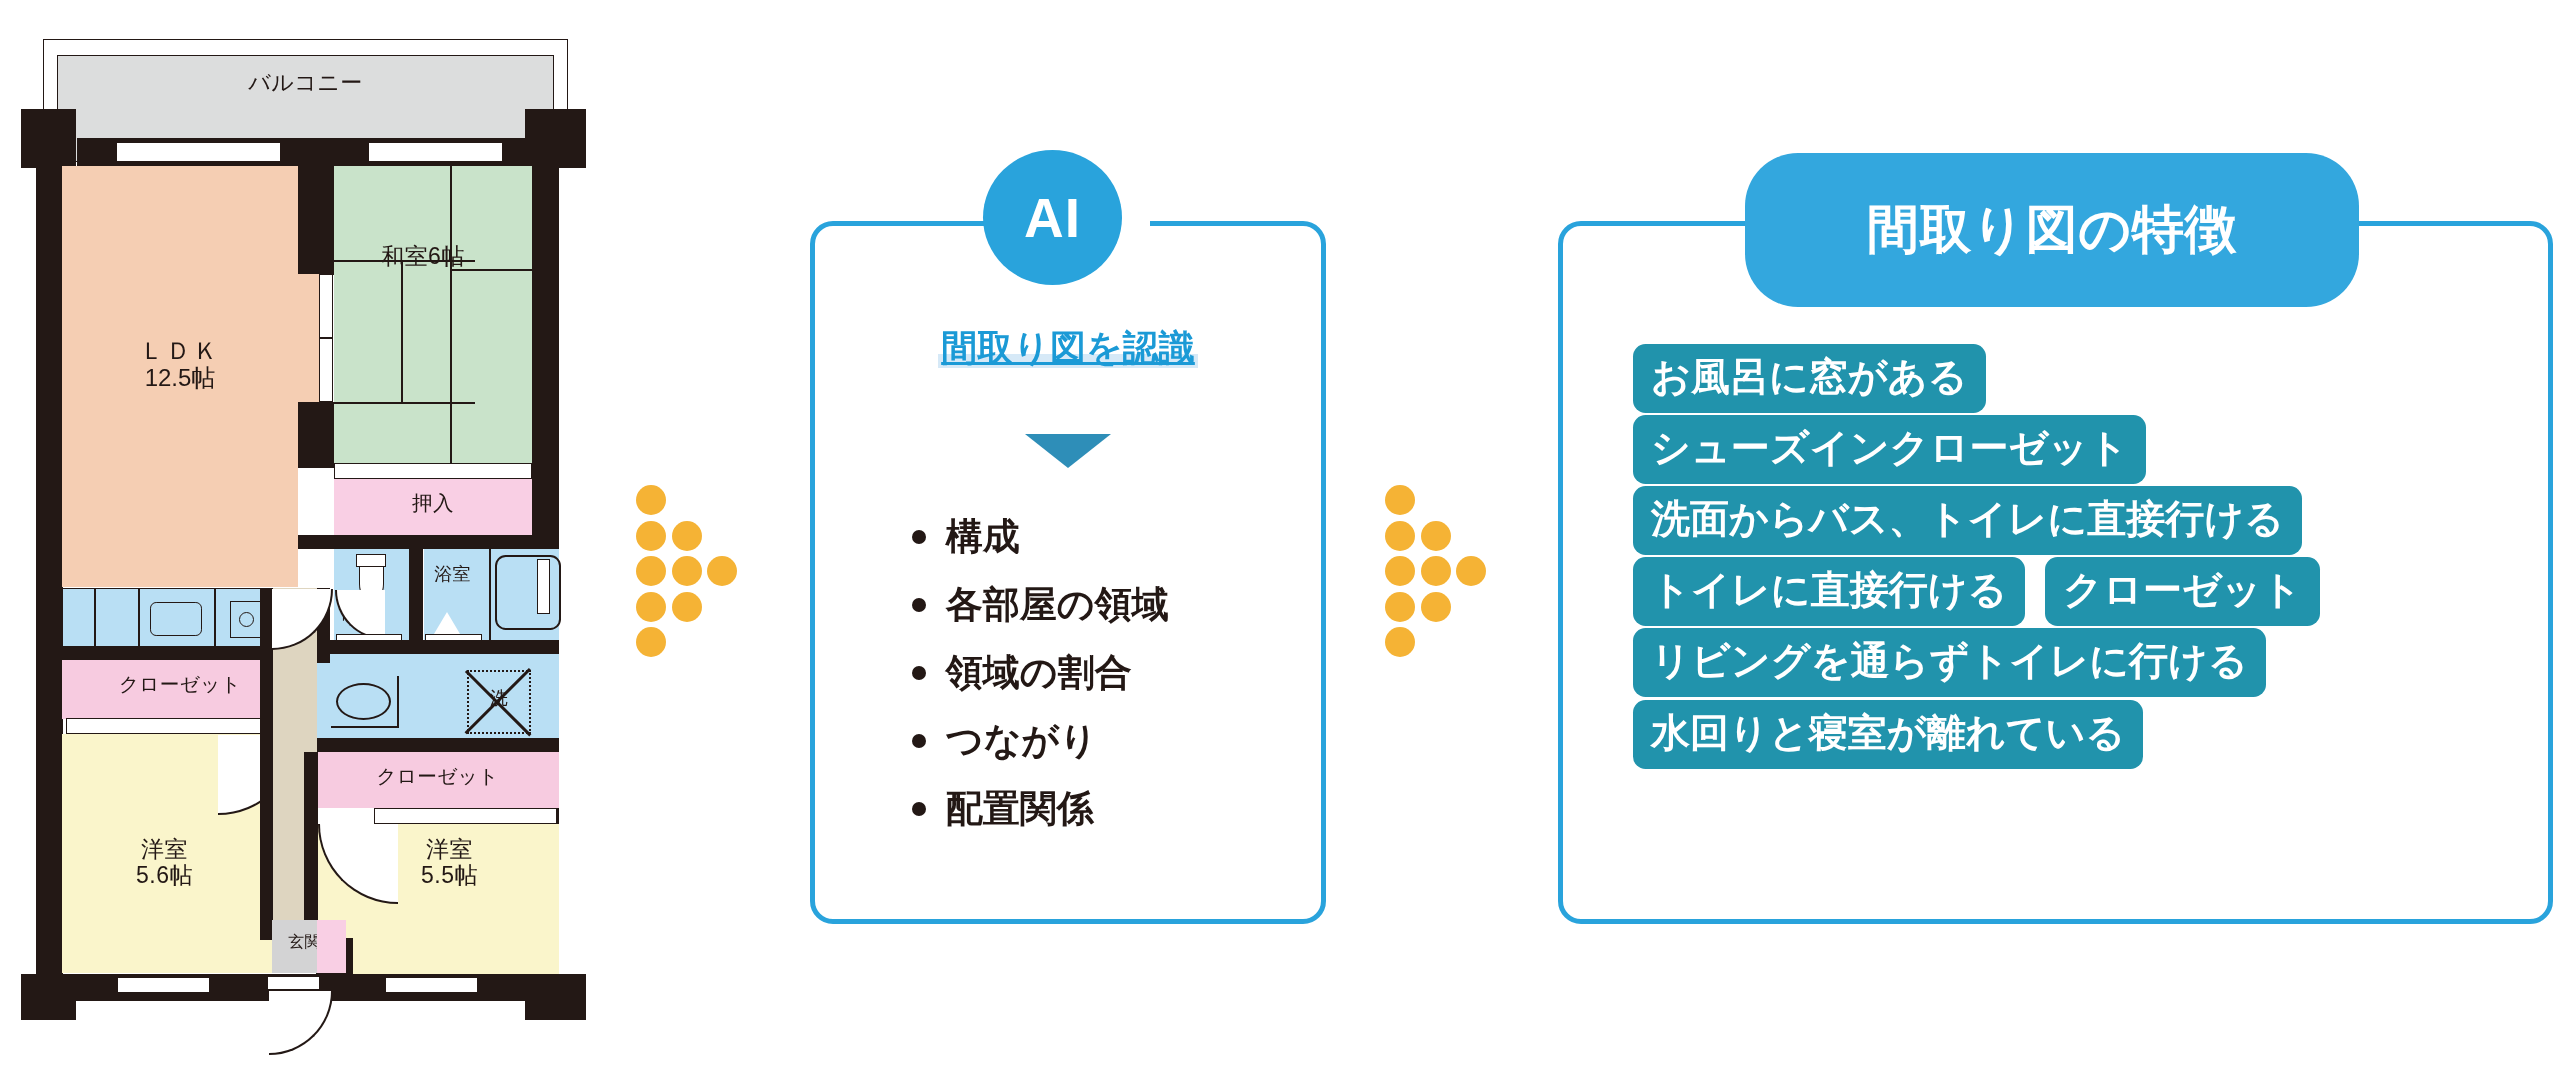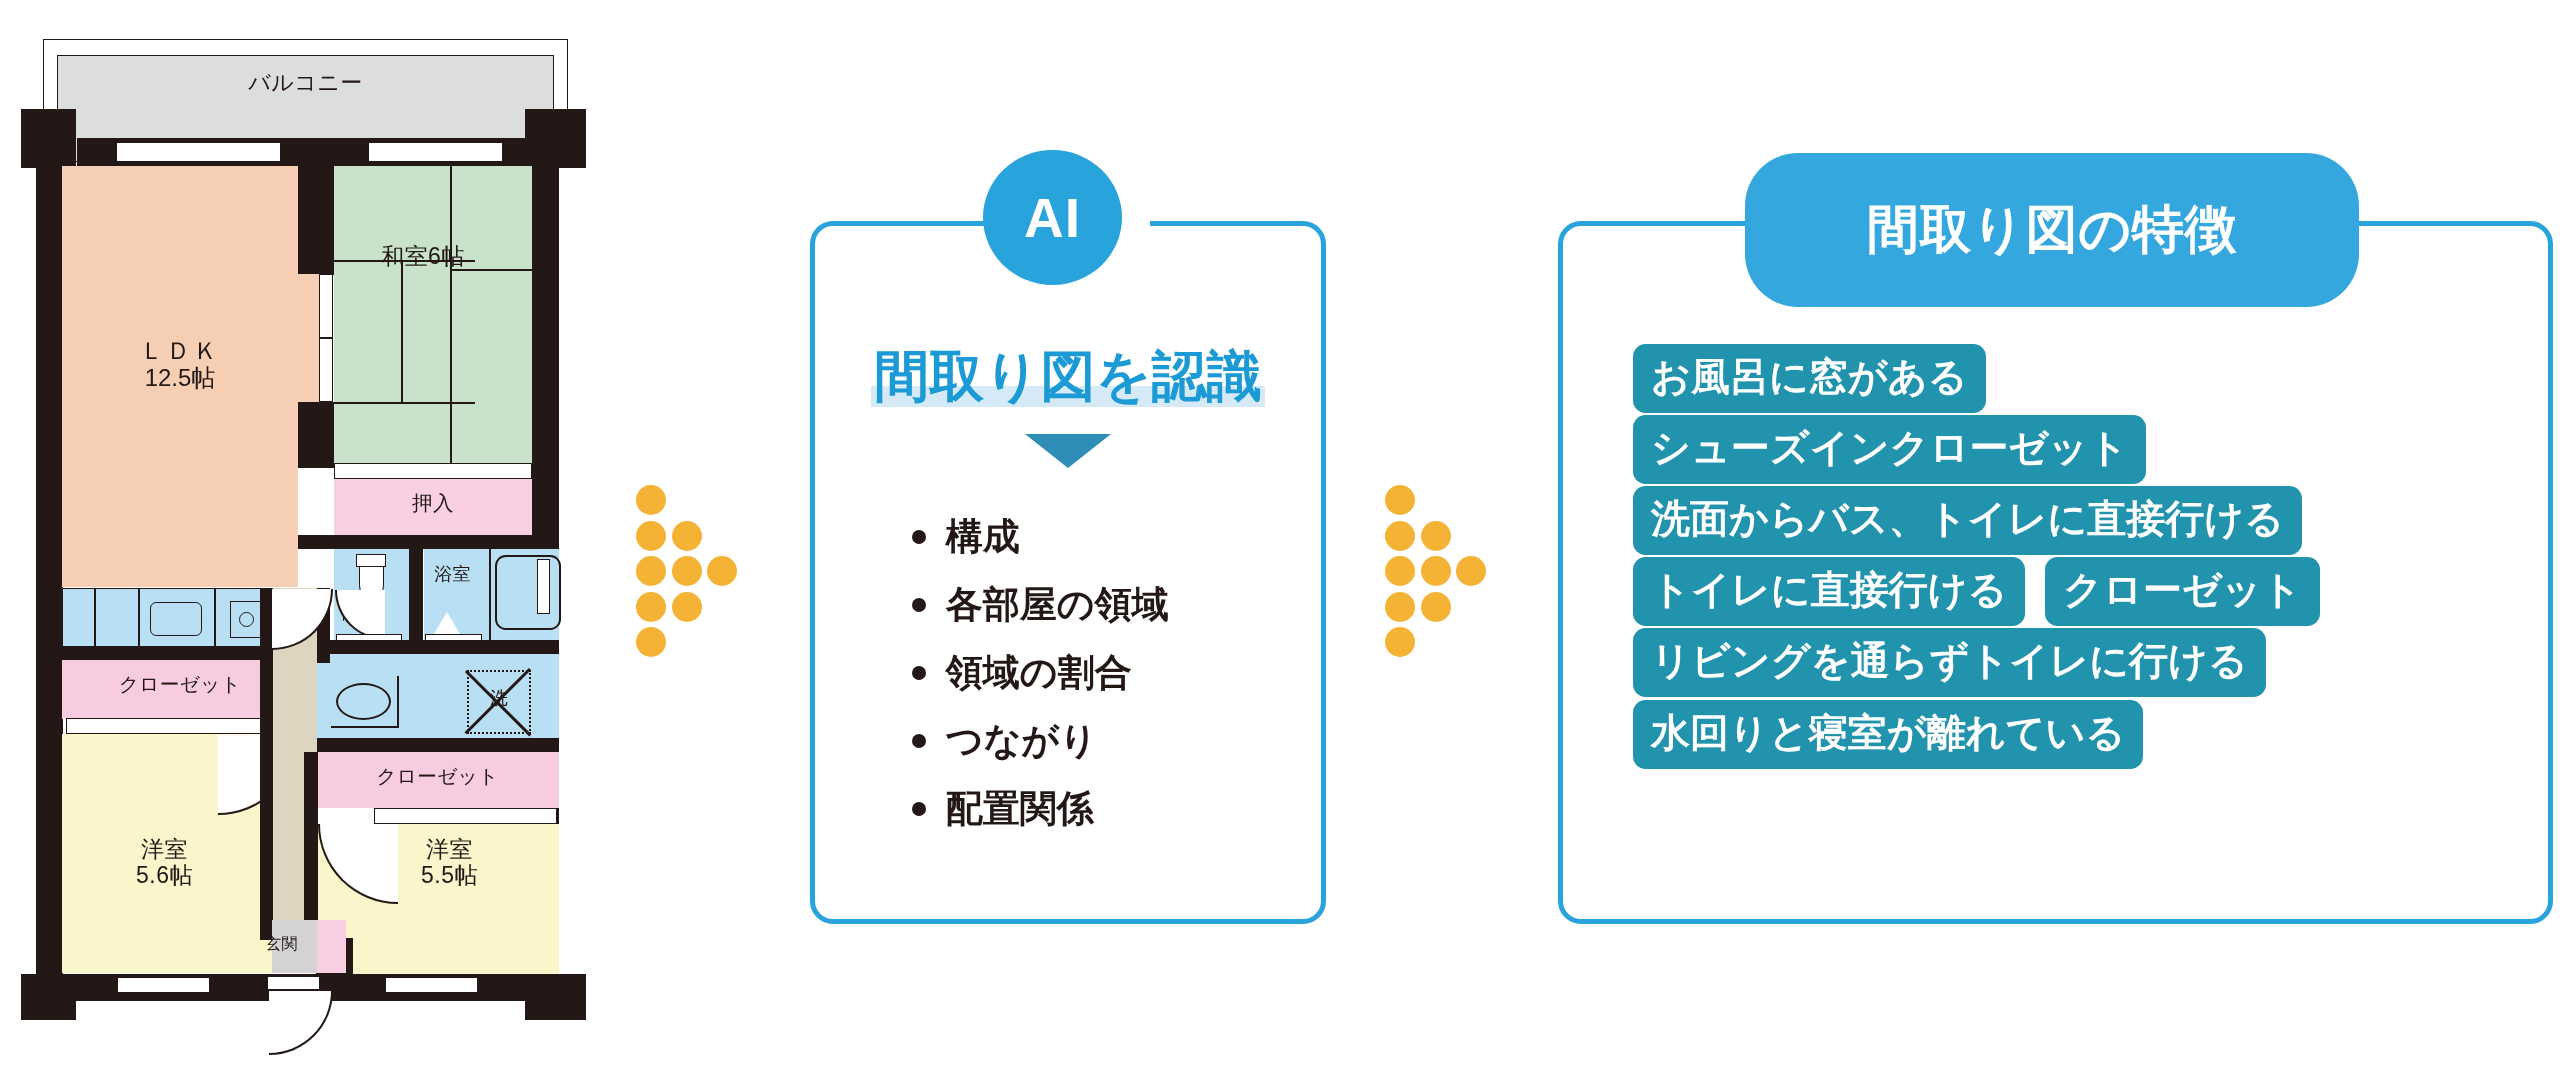--- a/index.html
+++ b/index.html
@@ -200,21 +200,21 @@
 
   <div class="fp" style="left:272px;top:588px;width:45px;height:352px;background:#DED5C0;"></div>
   <div class="fp wall" style="left:260px;top:588px;width:12.5px;height:352px;"></div>
   <div class="fp wall" style="left:317px;top:588px;width:12.5px;height:75px;"></div>
   <div class="fp wall" style="left:304px;top:752px;width:14.2px;height:188px;"></div>
 
   <div class="fp" style="left:272px;top:589px;width:61px;height:61px;border:2.7px solid #231815;
               border-top:none;border-left:none;border-radius:0 0 61px 0;background:#fff;"></div>
 
   <div class="fp" style="left:272px;top:920px;width:45px;height:53px;background:#D3D3D4;"></div>
-  <span class="room-label" style="left:254px;top:935px;width:55px;font-size:16px;">玄関</span>
+  <span class="room-label" style="left:277px;top:935px;width:55px;font-size:16px;font-family:Liberation Mono, monospace;">玄関</span>
   <div class="fp" style="left:317px;top:920px;width:28.5px;height:53px;background:#F9CFE4;"></div>
   <div class="fp win" style="left:267px;top:976px;width:53px;height:14.2px;"></div>
   <div class="fp" style="left:269px;top:991px;width:64px;height:64px;border:2.7px solid #231815;
               border-top:none;border-left:none;border-radius:0 0 64px 0;background:#fff;"></div>
 
 </div>
 
 <div class="dotgroup" style="left:636px;top:485px;width:125px;height:142px;">
   <i style="left:0;top:0;"></i>
   <i style="left:0;top:36px;"></i>
@@ -228,21 +228,21 @@
 </div>
 
 <div class="panel" style="left:810px;top:221px;width:516px;height:703px;"></div>
 
 <div class="panel-notch" style="left:986px;top:214px;width:164px;height:16px;"></div>
 
 <div class="ai-bubble" style="left:983px;top:150px;width:139px;height:135px;font-size:55px;">
   <span>AI</span>
 </div>
 
-<div class="mid-heading" style="left:810px;top:340px;width:516px;font-size:55px;">
+<div class="mid-heading" style="left:810px;top:324px;width:516px;font-size:36px;text-decoration:underline;">
   <span class="hl">間取り図を認識</span>
 </div>
 
 <div class="tri-down" style="left:1025px;top:434px;"></div>
 
 <div class="bullet-list" style="left:912px;top:503px;width:383px;">
   <div class="bullet-item" style="font-size:37px;height:68px;">
     <span class="dot"></span>
     <span>構成</span>
   </div>

